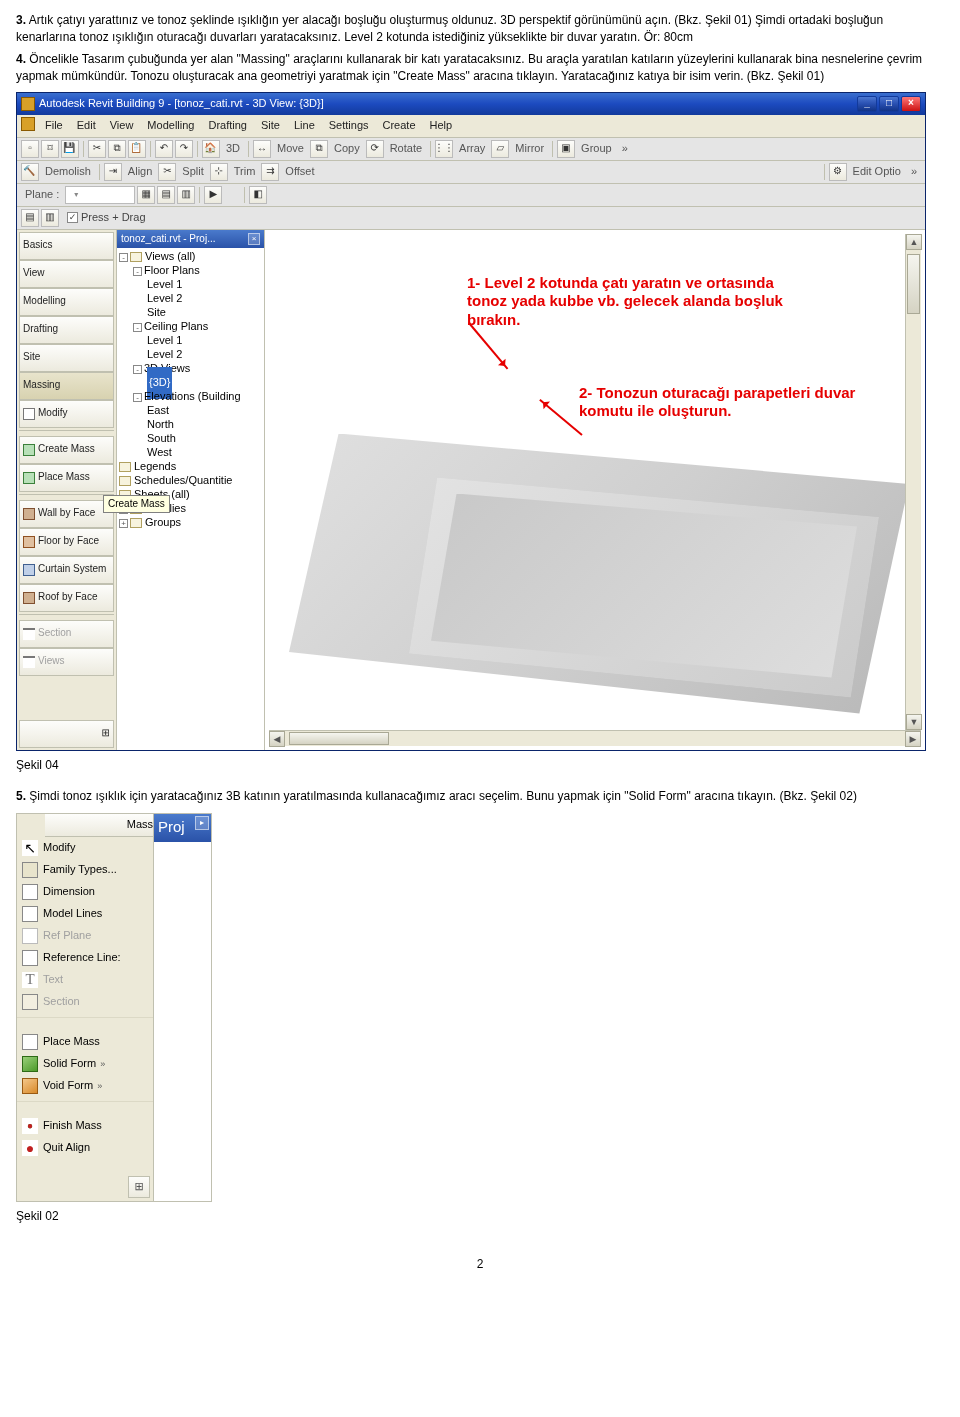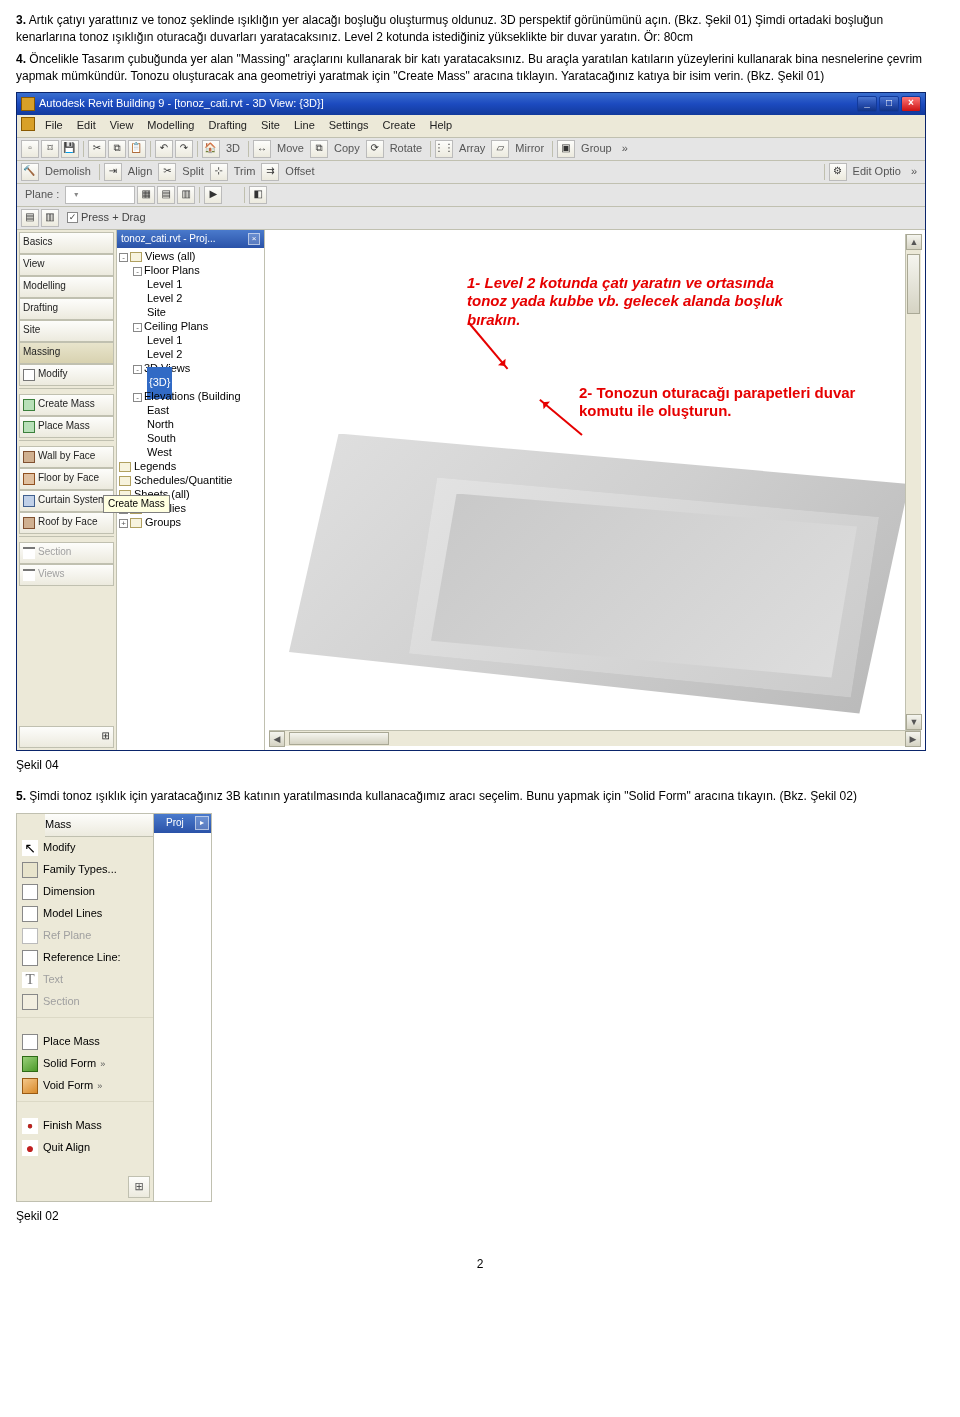--- a/index.html
+++ b/index.html
@@ -93,21 +93,21 @@
   .designbar {
     width: 100px;
     background: #ece9d8;
     border-right: 1px solid #c0c0b0;
     padding: 2px;
     display: flex;
     flex-direction: column;
     gap: 0;
   }
   .designbar .dbtn {
-    height: 22px;
+    height: 28px;
     border: 1px solid #c0c0b0;
     background: linear-gradient(#fdfdfb,#eceade);
     font-size: 10px;
     display: flex;
     align-items: center;
     padding: 0 3px;
     margin-bottom: 0px;
     color: #222;
   }
   .designbar .dbtn.sel { background: linear-gradient(#e8e4cc,#d8d2b0); font-weight: normal; }
@@ -228,21 +228,21 @@
   .mass-panel {
     width: 138px;
     background: #ece9d8;
     border: 1px solid #c0c0b0;
     font-family: Tahoma, sans-serif;
     font-size: 11px;
   }
   .mass-panel .mhdr {
     background: linear-gradient(#fdfdfb,#eceade);
     border-bottom: 1px solid #c0c0b0;
-    text-align: left;
+    text-align: right;
     padding: 3px 0;
     margin-left: 28px;
   }
   .mass-panel .mbtn {
     display: flex;
     align-items: center;
     padding: 3px 5px;
     border-bottom: 0;
     height: 22px;
     position:relative;
@@ -282,23 +282,23 @@
   }
   .mass-side {
     width: 58px;
     background: #fff;
     border-top:1px solid #c0c0b0;
     border-right:1px solid #c0c0b0;
     border-bottom:1px solid #c0c0b0;
     position:relative;
   }
   .mass-side .shdr {
-    height:19px;
+    height:28px;
     background: linear-gradient(#4a7acc,#2a52a8);
-    color:#fff; font-size:10px; padding:2px 12px;
+    color:#fff; font-size:15px; padding:2px 4px;
     font-family: Tahoma, sans-serif;
   }
   .mass-side .sarrow {
     position:absolute; right:2px; top:2px; width:14px; height:14px;
     background:#fff3; border:1px solid #fff8; font-size:8px;
     display:flex; align-items:center; justify-content:center; color:#fff;
   }
   .page-num { text-align:center; font-size:12px; margin-top:30px; }
 </style>
 </head>
@@ -605,21 +605,21 @@
     <div class="canvas">
       <div class="canvas-inner">
         <div class="slab">
           <div class="top"></div>
           <div class="parapet">
             <div class="outer"></div>
             <div class="inner"></div>
           </div>
         </div>
 
-        <div class="anno" style="left:198px; top:40px; width:360px;font-style:italic;">
+        <div class="anno" style="left:198px; top:40px; width:360px;">
           <span class="aline">1- Level 2 kotunda çatı yaratın ve ortasında</span>
           <span class="aline">tonoz yada kubbe vb. gelecek alanda boşluk bırakın.</span>
         </div>
         <div class="arrowline" style="left:200px; top:88px; width:60px; transform:rotate(50deg); transform-origin:left center;"></div>
 
         <div class="anno" style="left:310px; top:150px; width:320px;">
           <span class="aline">2- Tonozun oturacağı parapetleri duvar</span>
           <span class="aline">komutu ile oluşturun.</span>
         </div>
         <div class="arrowline rev" style="left:258px; top:200px; width:55px; transform:rotate(40deg); transform-origin:right center;"></div>

